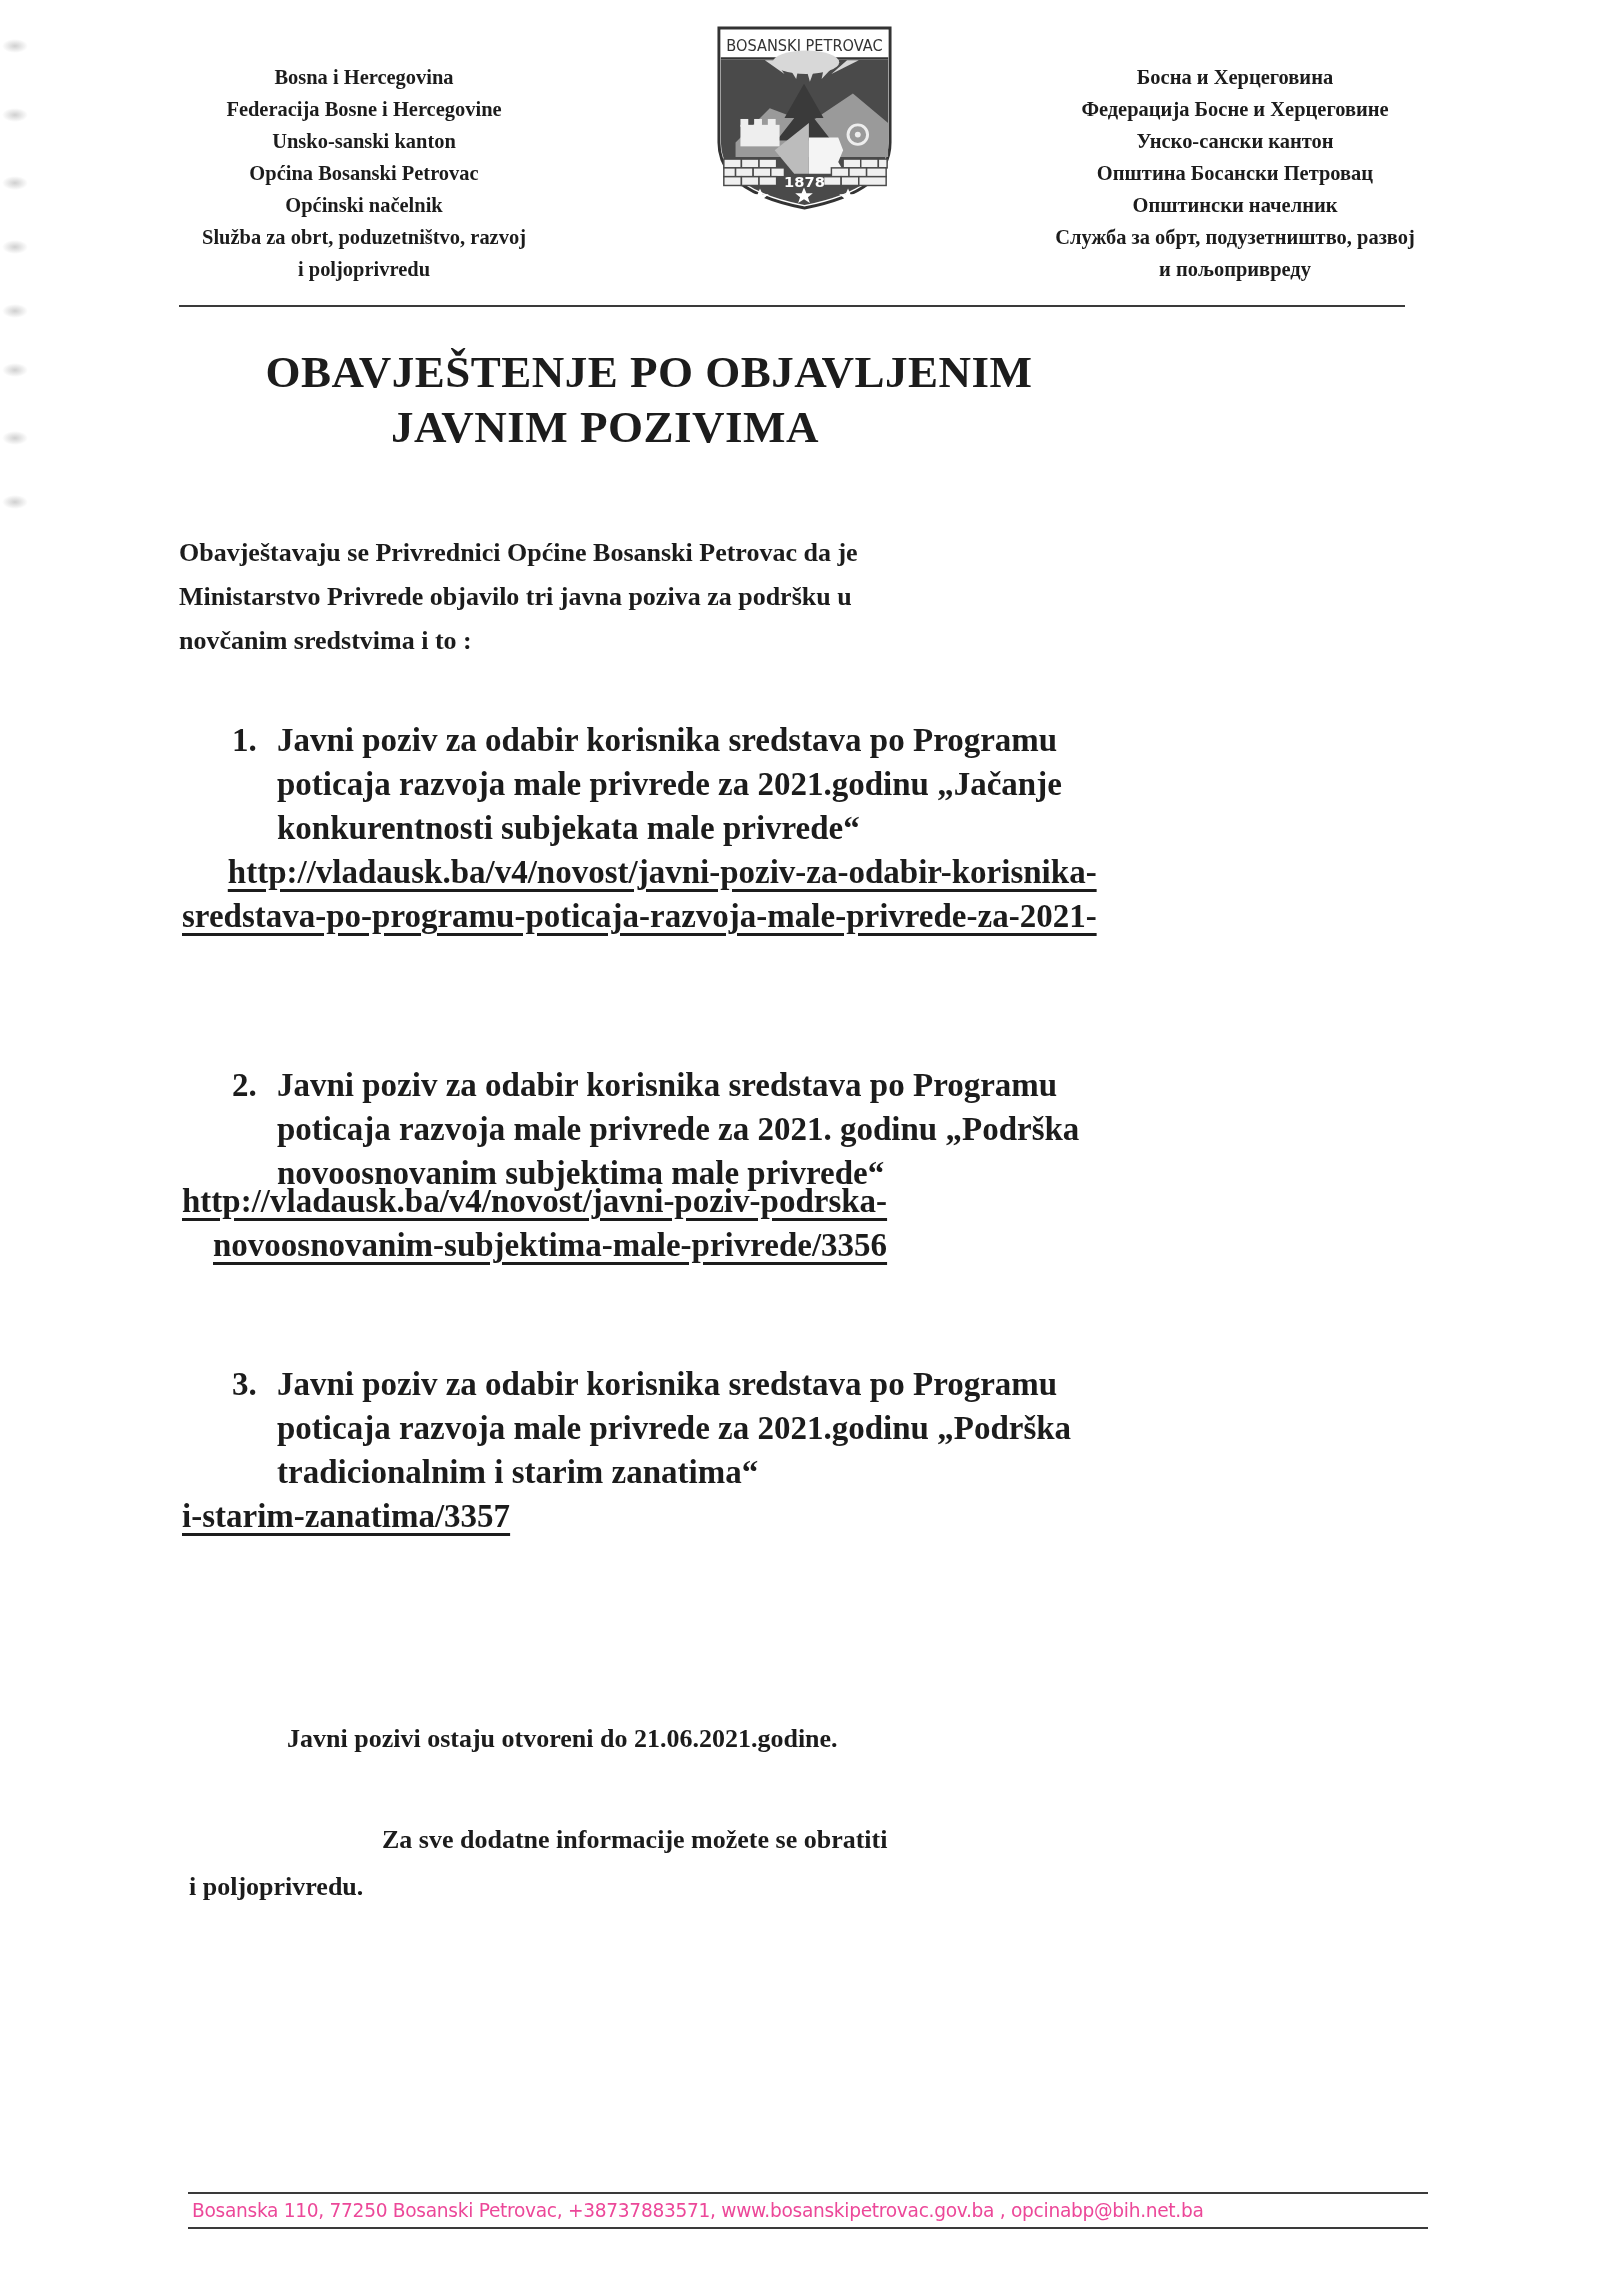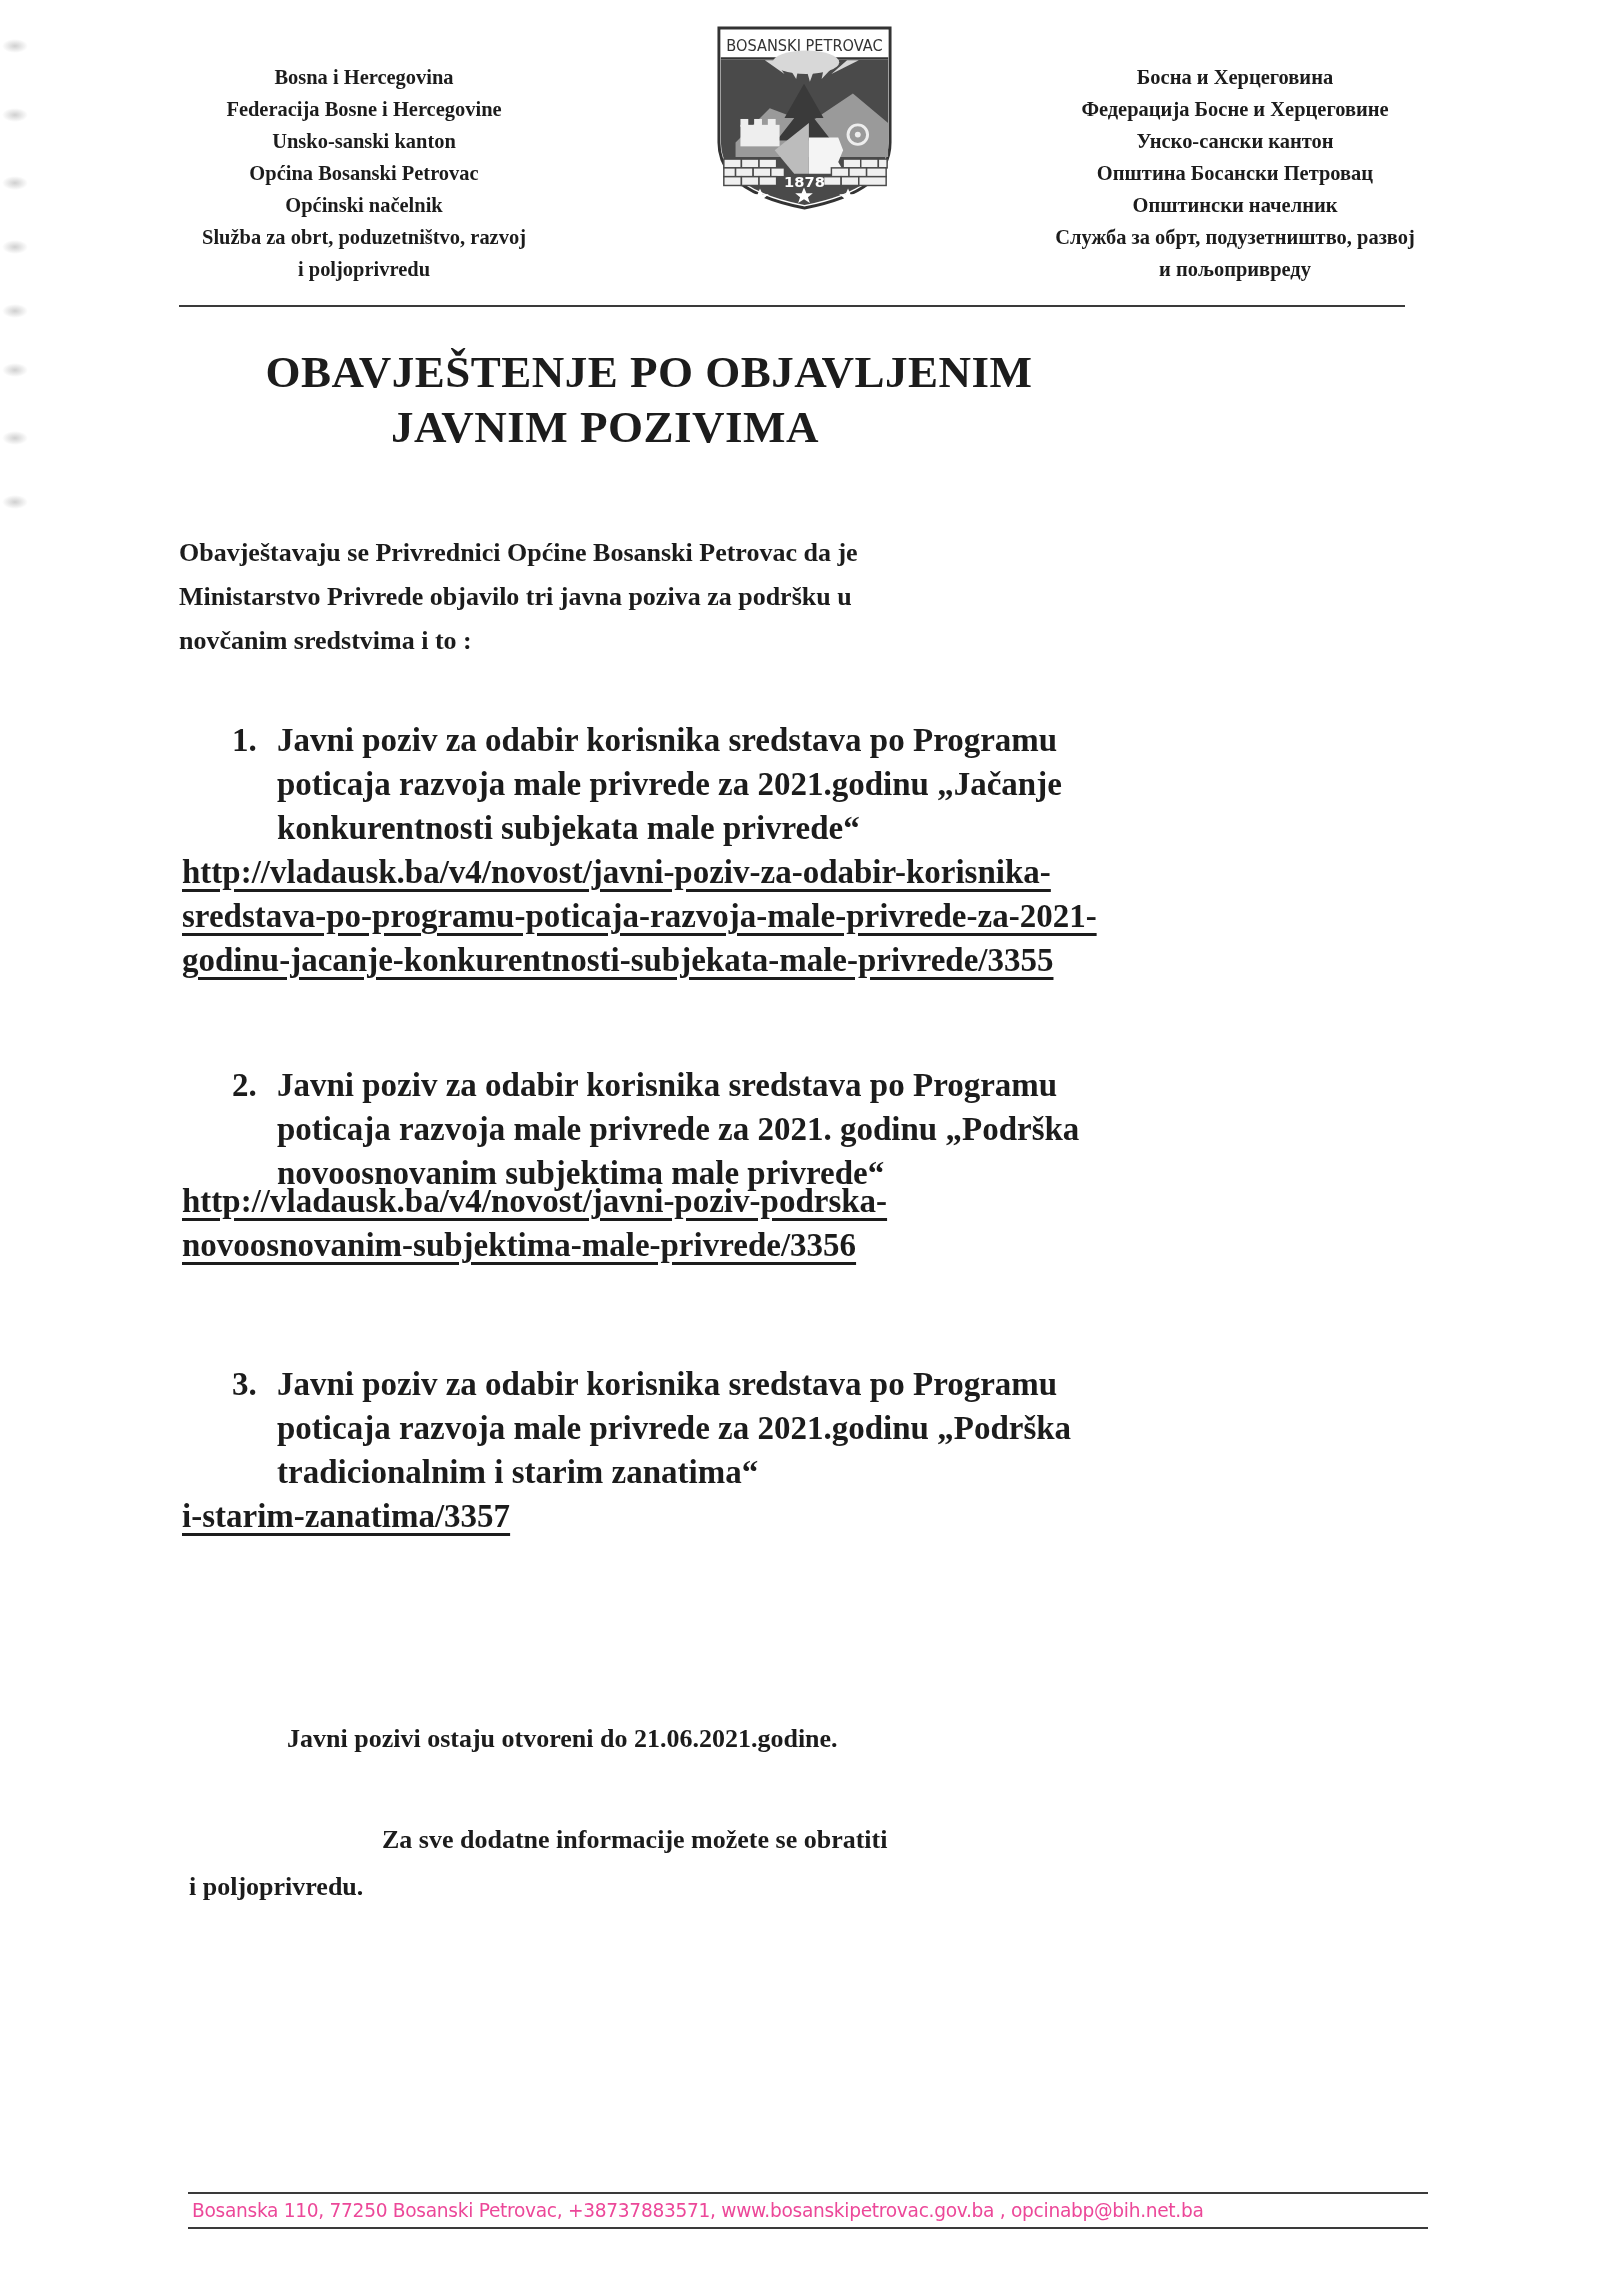--- a/index.html
+++ b/index.html
@@ -31,21 +31,21 @@
 
   
   .body { position: absolute; font-weight: bold; font-size: 26px; line-height: 44px; white-space: nowrap; }
   #intro { left: 179px; top: 531px; }
 
   .item { position: absolute; left: 182px; }
   .item .num { position: absolute; left: 50px; top: 0; font-weight: bold; font-size: 33px; line-height: 44px; }
   .item .txt { position: absolute; left: 95px; top: 0; font-weight: bold; font-size: 33px; line-height: 44px; white-space: nowrap; }
   .item .url { position: absolute; left: 0; font-weight: bold; font-size: 33px; line-height: 44px; white-space: nowrap;
                text-decoration: underline; text-decoration-thickness: 2.9px; text-underline-offset: 5.9px; color: #1c1c1c; cursor: pointer; }
-  .item .url div { white-space: nowrap; }
+  .item .url div { white-space: nowrap; text-align: right; }
 
   #item1 { top: 718px; }
   #item1 .url { top: 132px; }
   #item2 { top: 1063px; }
   #item2 .url { top: 116px; }
   #item3 { top: 1362px; }
   #item3 .url { top: 132px; }
 
   #deadline { left: 287px; top: 1717px; }
   #contact { left: 189px; top: 1816px; line-height: 47px; }
@@ -171,21 +171,20 @@
 <div id="item1" class="item">
   <span class="num">1.</span>
   <div class="txt">
     <div>Javni poziv za odabir korisnika sredstava po Programu</div>
     <div>poticaja razvoja male privrede za 2021.godinu „Jačanje</div>
     <div>konkurentnosti subjekata male privrede“</div>
   </div>
   <a class="url">
     <div>http://vladausk.ba/v4/novost/javni-poziv-za-odabir-korisnika-</div>
     <div>sredstava-po-programu-poticaja-razvoja-male-privrede-za-2021-</div>
-    <div>godinu-jacanje-konkurentnosti-subjekata-male-privrede/3355</div>
   </a>
 </div>
 
 <div id="item2" class="item">
   <span class="num">2.</span>
   <div class="txt">
     <div>Javni poziv za odabir korisnika sredstava po Programu</div>
     <div>poticaja razvoja male privrede za 2021. godinu „Podrška</div>
     <div>novoosnovanim subjektima male privrede“</div>
   </div>

